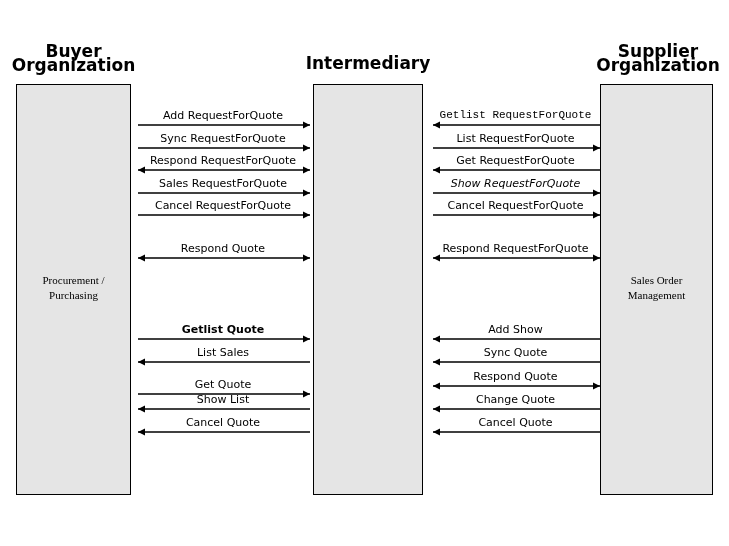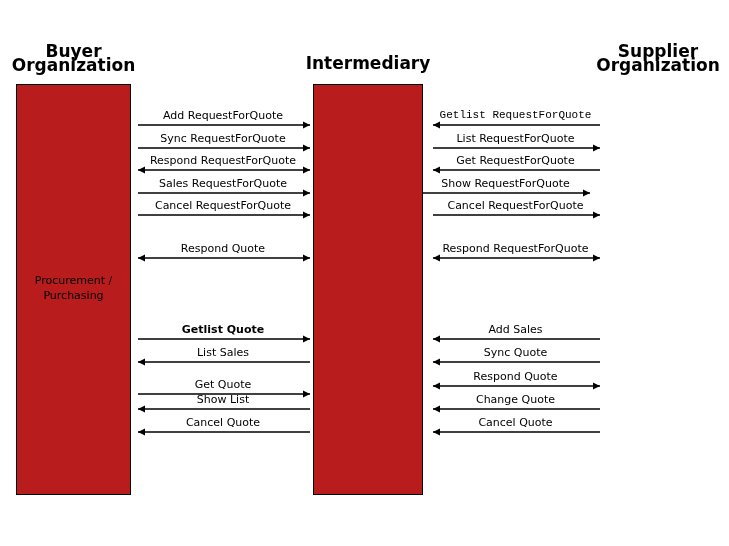--- a/index.html
+++ b/index.html
@@ -24,22 +24,23 @@
     font-size: 17px;
     line-height: 14px;
     color: #000000;
     white-space: pre-line;
   }
 
   
   .lifeline-box {
     position: absolute;
     border: 1.4px solid #000000;
-    background: #b91c1c;
+    background: #e5e5e5;
     box-sizing: border-box;
+    font-family: Liberation Serif, serif;
   }
   .lifeline-label {
     position: absolute;
     left: 0;
     right: 0;
     text-align: center;
     font-size: 11px;
     line-height: 15px;
     color: #000000;
     white-space: pre-line;
@@ -83,20 +84,24 @@
 
   <div class="lifeline-box" style="left:16px; top:84px; width:115px; height:411px;">
     <div class="lifeline-label" style="top:188px;">Procurement /
 Purchasing</div>
   </div>
 
   <div class="lifeline-box" style="left:313px; top:84px; width:110px; height:411px;">
     <div class="lifeline-label" style="top:188px;"></div>
   </div>
 
+  <div class="lifeline-box" style="left:600px; top:84px; width:113px; height:411px;">
+    <div class="lifeline-label" style="top:188px;">Sales Order
+Management</div>
+  </div>
 
   <div id="messages-layer">
       <div class="msg" style="left: 137px; top: 100px; width: 172px;">
         <div class="msg-label">Add RequestForQuote</div>
         <div>
           <svg width="174" height="12" viewBox="-1 -6 174 12">
             <line x1="0" y1="0" x2="172" y2="0" stroke="#000000" stroke-width="1.3"></line>
             <polygon points="172,0 165,-3.6 165,3.6" fill="#000000"></polygon>
           </svg>
         </div>
@@ -213,21 +218,21 @@
       </div>
       <div class="msg" style="left: 432px; top: 145px; width: 167px;">
         <div class="msg-label">Get RequestForQuote</div>
         <div>
           <svg width="169" height="12" viewBox="-1 -6 169 12">
             <line x1="0" y1="0" x2="167" y2="0" stroke="#000000" stroke-width="1.3"></line>
             <polygon points="0,0 7,-3.6 7,3.6" fill="#000000"></polygon>
           </svg>
         </div>
       </div>
-      <div class="msg" style="left: 422px; top: 167.5px; width: 167px;">
+      <div class="msg" style="left: 432px; top: 167.5px; width: 167px; font-style: italic;">
         <div class="msg-label">Show RequestForQuote</div>
         <div>
           <svg width="169" height="12" viewBox="-1 -6 169 12">
             <line x1="0" y1="0" x2="167" y2="0" stroke="#000000" stroke-width="1.3"></line>
             <polygon points="167,0 160,-3.6 160,3.6" fill="#000000"></polygon>
           </svg>
         </div>
       </div>
       <div class="msg" style="left: 432px; top: 190px; width: 167px;">
         <div class="msg-label">Cancel RequestForQuote</div>
@@ -242,21 +247,21 @@
         <div class="msg-label">Respond RequestForQuote</div>
         <div>
           <svg width="169" height="12" viewBox="-1 -6 169 12">
             <line x1="0" y1="0" x2="167" y2="0" stroke="#000000" stroke-width="1.3"></line>
             <polygon points="167,0 160,-3.6 160,3.6" fill="#000000"></polygon>
             <polygon points="0,0 7,-3.6 7,3.6" fill="#000000"></polygon>
           </svg>
         </div>
       </div>
       <div class="msg" style="left: 432px; top: 314px; width: 167px;">
-        <div class="msg-label">Add Sales</div>
+        <div class="msg-label">Add Show</div>
         <div>
           <svg width="169" height="12" viewBox="-1 -6 169 12">
             <line x1="0" y1="0" x2="167" y2="0" stroke="#000000" stroke-width="1.3"></line>
             <polygon points="0,0 7,-3.6 7,3.6" fill="#000000"></polygon>
           </svg>
         </div>
       </div>
       <div class="msg" style="left: 432px; top: 337.3px; width: 167px;">
         <div class="msg-label">Sync Quote</div>
         <div>

